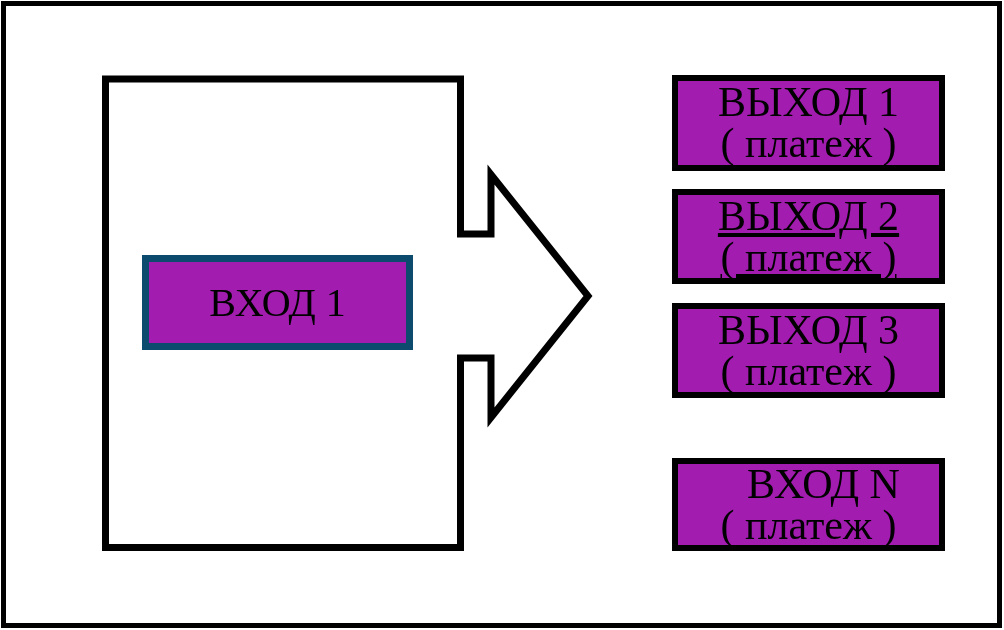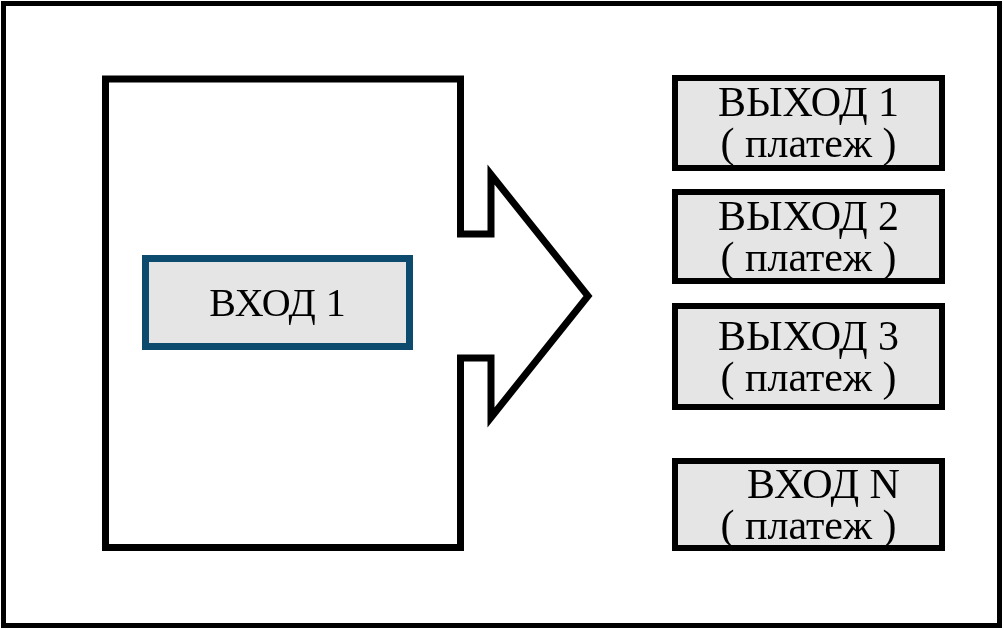--- a/index.html
+++ b/index.html
@@ -28,21 +28,21 @@
   .shapes-layer {
     position: absolute;
     left: 0;
     top: 0;
     width: 1004px;
     height: 630px;
   }
   .box {
     position: absolute;
     box-sizing: border-box;
-    background: #e5e5e5;
+    background: #a21caf;
     display: flex;
     flex-direction: column;
     align-items: center;
     justify-content: center;
     text-align: center;
   }
   .input-box {
     left: 142px;
     top: 255px;
     width: 271px;
@@ -54,22 +54,22 @@
   .obox {
     left: 672px;
     width: 273px;
     border: 6px solid #000000;
     font-size: 42px;
     line-height: 41px;
   }
   .obox .l1 { display: block; white-space: pre; }
   .obox .l2 { display: block; white-space: pre; }
   .o1 { top: 75px;  height: 96px; }
-  .o2 { top: 189px; height: 95px; }
-  .o3 { top: 303px; height: 107px; }
+  .o2 { top: 189px; height: 95px; text-decoration: underline; }
+  .o3 { top: 303px; height: 95px; }
   .o4 { top: 458px; height: 93px; }
   .o4 .l1 { transform: translateX(15px); }
 </style>
 </head>
 <body>
 
 <div class="stage">
 
   <div class="outer-frame"></div>
 

